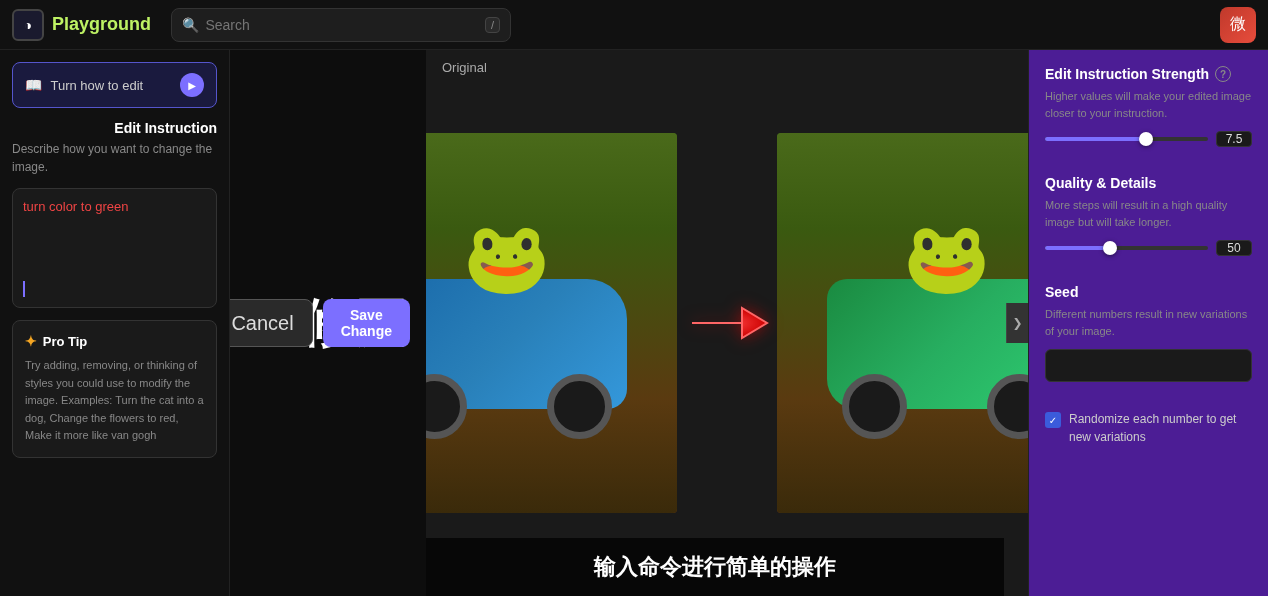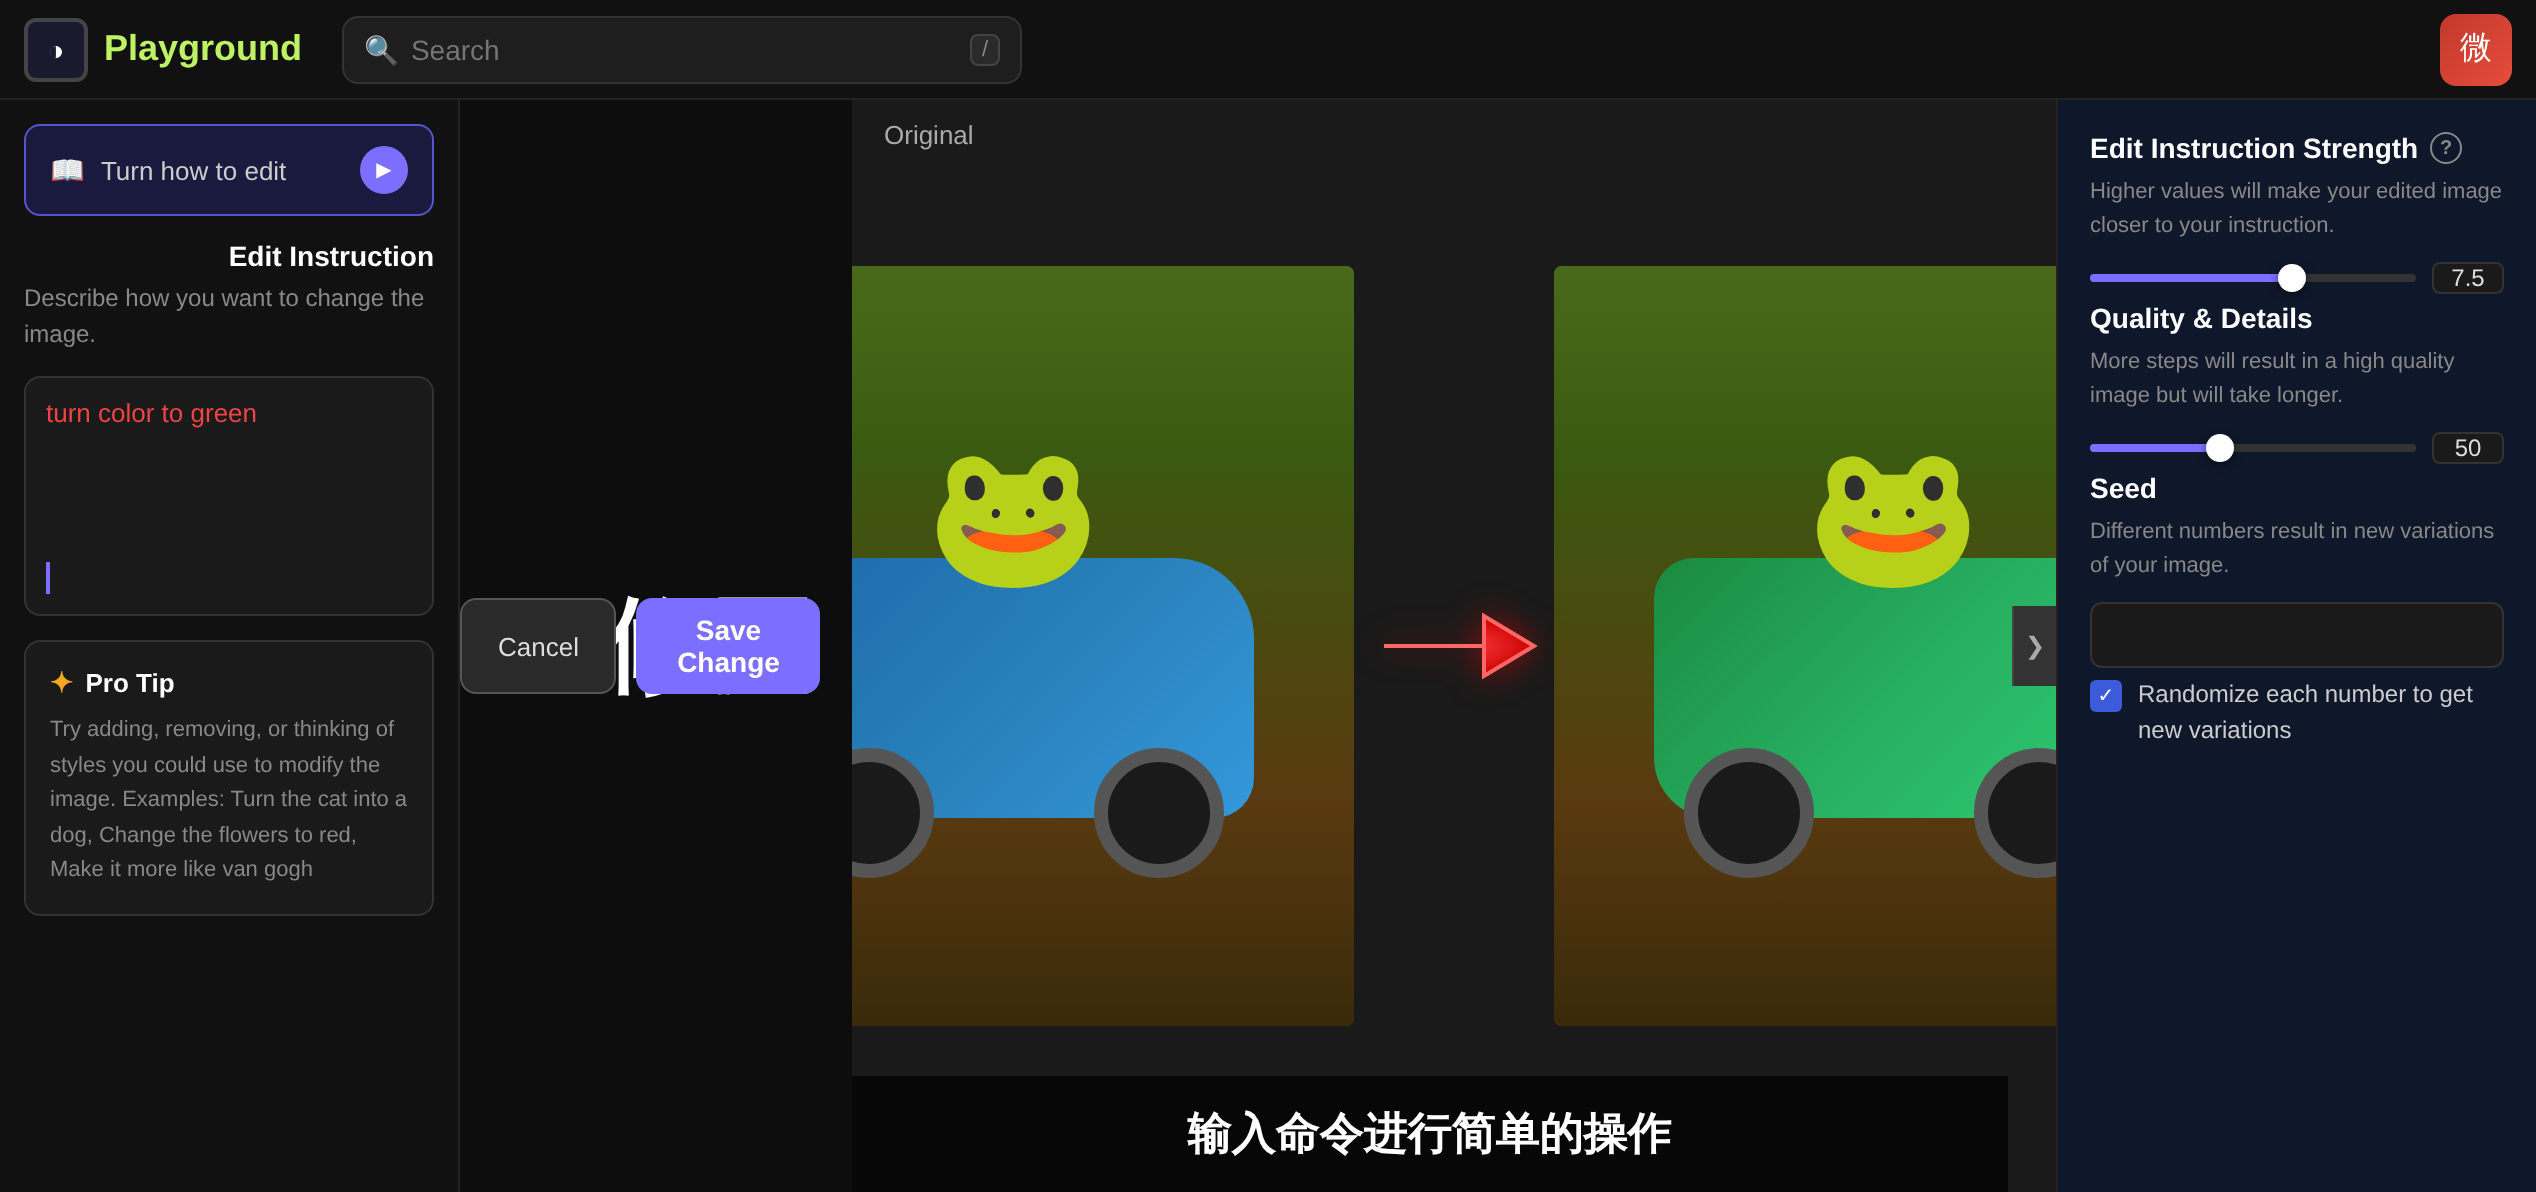--- a/index.html
+++ b/index.html
@@ -227,21 +227,21 @@
       transform: translateY(-50%);
       display: flex;
       gap: 10px;
     }
     .btn-cancel {
       background: #2a2a2a;
       border: 1px solid #555;
       border-radius: 8px;
       color: #ddd;
       padding: 8px 18px;
-      font-size: 13px;
+      font-size: 20px;
       cursor: pointer;
     }
     .btn-save {
       background: #7c6fff;
       border: none;
       border-radius: 8px;
       color: #fff;
       padding: 8px 18px;
       font-size: 14px;
       font-weight: 600;
@@ -343,26 +343,26 @@
       padding: 14px;
       text-align: center;
       font-size: 22px;
       font-weight: 600;
       color: #fff;
     }
 
     
     .right-sidebar {
       width: 240px;
-      background: #0f172a;
+      background: #4c1d95;
       border-left: 1px solid #222;
       padding: 16px;
       display: flex;
       flex-direction: column;
-      gap: 4px;
+      gap: 28px;
       flex-shrink: 0;
       overflow-y: auto;
     }
 
     .right-section-title {
       font-size: 14px;
       font-weight: 700;
       color: #fff;
       display: flex;
       align-items: center;

